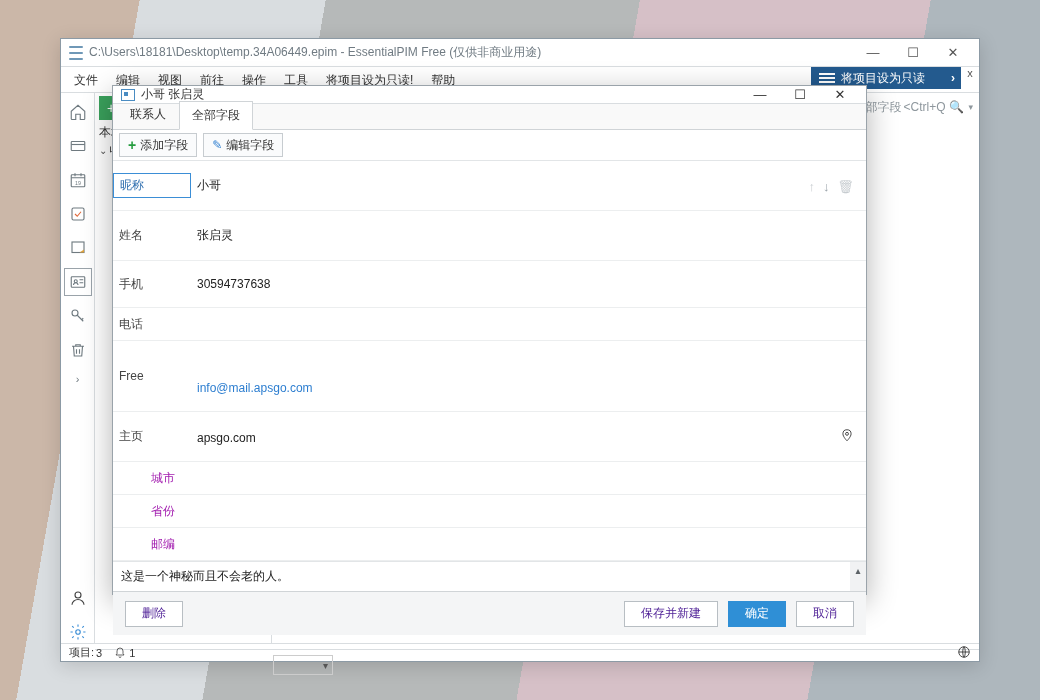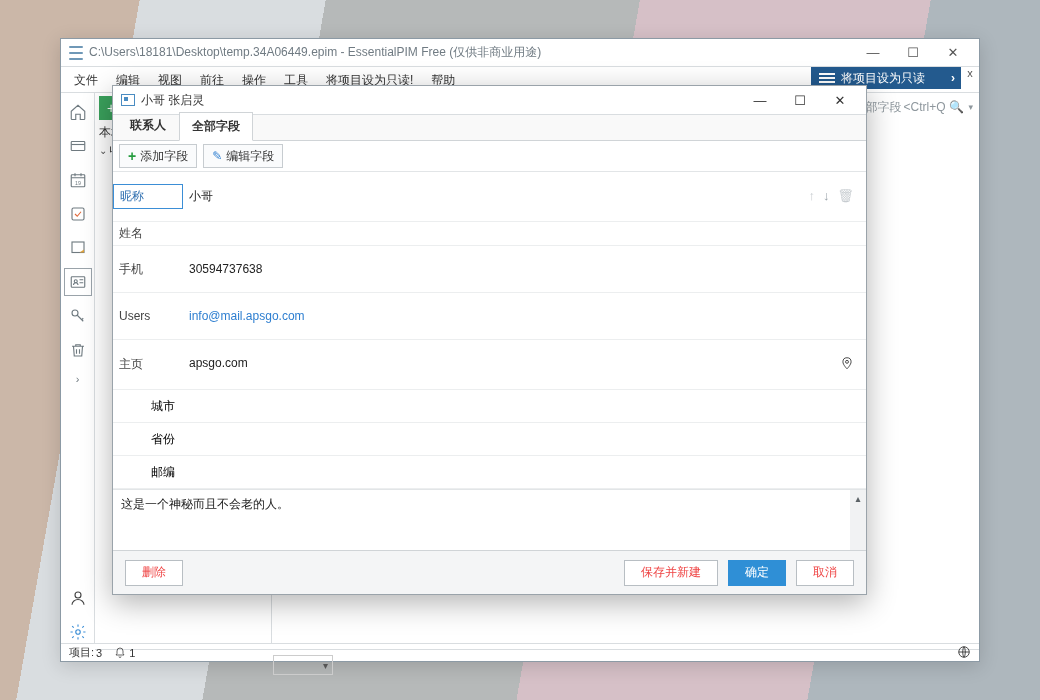--- a/index.html
+++ b/index.html
@@ -54,40 +54,40 @@
 
 
 .dialog { position:absolute; left:112px; top:85px; width:755px; height:510px; background:#fff; border:1px solid #9aa3aa; box-shadow:0 8px 28px rgba(0,0,0,0.3); display:flex; flex-direction:column; }
 .dlg-titlebar { height:28px; display:flex; align-items:center; padding:0 6px 0 8px; font-size:12px; color:#333; }
 .dlg-titlebar .card-icon { width:14px; height:12px; border:1px solid #4a8cc2; margin-right:6px; position:relative; }
 .dlg-titlebar .card-icon::before{ content:""; position:absolute; left:2px; top:2px; width:4px; height:4px; background:#4a8cc2; }
 .dlg-win { margin-left:auto; display:flex; }
 .dlg-win div { width:40px; text-align:center; color:#333; font-size:13px; }
 .dlg-body { flex:1; display:flex; flex-direction:column; border-top:1px solid #d9dde0; }
 .dlg-tabs { height:26px; display:flex; align-items:flex-end; background:#f9f9f9; padding-left:4px; border-bottom:1px solid #d0d4d7; }
-.dlg-tabs .tab { padding:5px 12px; font-size:12px; color:#333; border:1px solid transparent;font-weight:bold; }
+.dlg-tabs .tab { padding:5px 12px; font-size:12px; color:#333; border:1px solid transparent; }
 .dlg-tabs .tab.active { background:#fff; border:1px solid #d0d4d7; border-bottom:1px solid #fff; position:relative; top:1px; }
 .dlg-tools { height:30px; display:flex; align-items:center; padding:4px 6px; gap:6px; }
 .tbtn { height:24px; border:1px solid #c7ccd0; background:#fafbfc; display:flex; align-items:center; padding:0 8px; font-size:12px; color:#333; }
 .tbtn .plus { color:#259c3f; font-weight:bold; margin-right:4px; font-size:14px; }
 .tbtn .pen { color:#2d7ed0; margin-right:4px; }
 .fields { border-top:1px solid #e2e5e7; }
 .frow { display:flex; align-items:center; min-height:24px; font-size:12px; border-bottom:1px solid #eceeef; }
-.frow .flabel { width:70px; padding:3px 6px; color:#444; }
-.frow .fval { flex:1; padding:16px 6px; color:#222; display:flex; align-items:flex-start; }
-.frow.placeholder .flabel{ color:#000000;padding-left:38px; }
+.frow .flabel { width:78px; padding:3px 6px; color:#444; }
+.frow .fval { flex:1; padding:16px 6px; color:#222; display:flex; align-items:flex-end; }
+.frow.placeholder .flabel{ color:#a21caf;padding-left:38px; }
 .frow .tools { margin-left:auto; display:flex; gap:8px; color:#9aa3aa; font-size:13px; padding-right:6px; }
 .frow.selected .flabel { border:1px solid #3b8ed6; background:#fff; color:#2f6fb0; }
-.email-link { color:#2d7ed0; }
+.email-link { color:#2d7ed0;margin-top:24px; }
 .pin-icon { margin-left:auto; color:#555; padding-right:6px; font-size:14px; }
 .note-area { flex:1; position:relative; border-top:1px solid #e2e5e7; padding:6px 8px; font-size:12px; color:#222; background:#fff; }
 .note-area .sb { position:absolute; right:0; top:0; width:16px; height:100%; background:#f1f2f3; }
 .note-area .sb .up{ position:absolute; top:0; left:0; right:0; height:16px; display:flex; align-items:center; justify-content:center; color:#5c6266; font-size:10px;}
 .dlg-footer { height:44px; border-top:1px solid #d0d4d7; background:#f4f5f6; display:flex; align-items:center; padding:0 12px; gap:10px; }
-.dlg-footer .btn { height:26px; padding:0 16px; border:1px solid #b8bec3; background:#fff; font-size:12px; color:#ef4444; display:flex; align-items:center; }
+.dlg-footer .btn { height:26px; padding:0 16px; border:1px solid #b8bec3; background:#fff; font-size:12px; color:#4c1d95; display:flex; align-items:center; }
 .dlg-footer .spacer{ flex:1; }
 .dlg-footer .btn.primary { background:#2f8fd6; color:#fff; border-color:#2f8fd6; }
 </style>
 </head>
 <body>
 
 <div class="app-window">
   <div class="titlebar">
     <div class="app-icon">
         <span></span>
@@ -264,27 +264,32 @@
         <div class="frow selected">
           <div class="flabel">昵称</div>
           <div class="fval">小哥<div class="tools">
               <span style="color:#c7ccd0;">↑</span>
               <span>↓</span>
               <span style="color:#c7ccd0;">🗑</span>
             </div></div>
         </div>
         <div class="frow">
           <div class="flabel">姓名</div>
+          <div class="fval">张启灵</div>
         </div>
         <div class="frow">
           <div class="flabel">手机</div>
           <div class="fval">30594737638</div>
         </div>
         <div class="frow">
-          <div class="flabel">Users</div>
+          <div class="flabel">电话</div>
+          <div class="fval"></div>
+        </div>
+        <div class="frow">
+          <div class="flabel">Free</div>
           <div class="fval">
             <span class="email-link">info@mail.apsgo.com</span>
           </div>
         </div>
         <div class="frow">
           <div class="flabel">主页</div>
           <div class="fval">apsgo.com<span class="pin-icon"><svg width="14" height="14" viewBox="0 0 24 24" fill="none" stroke="#333" stroke-width="1.5">
                 <path d="M12 22s7-7 7-12a7 7 0 1 0-14 0c0 5 7 12 7 12z"></path>
                 <circle cx="12" cy="10" r="2.5"></circle>
               </svg></span></div>

